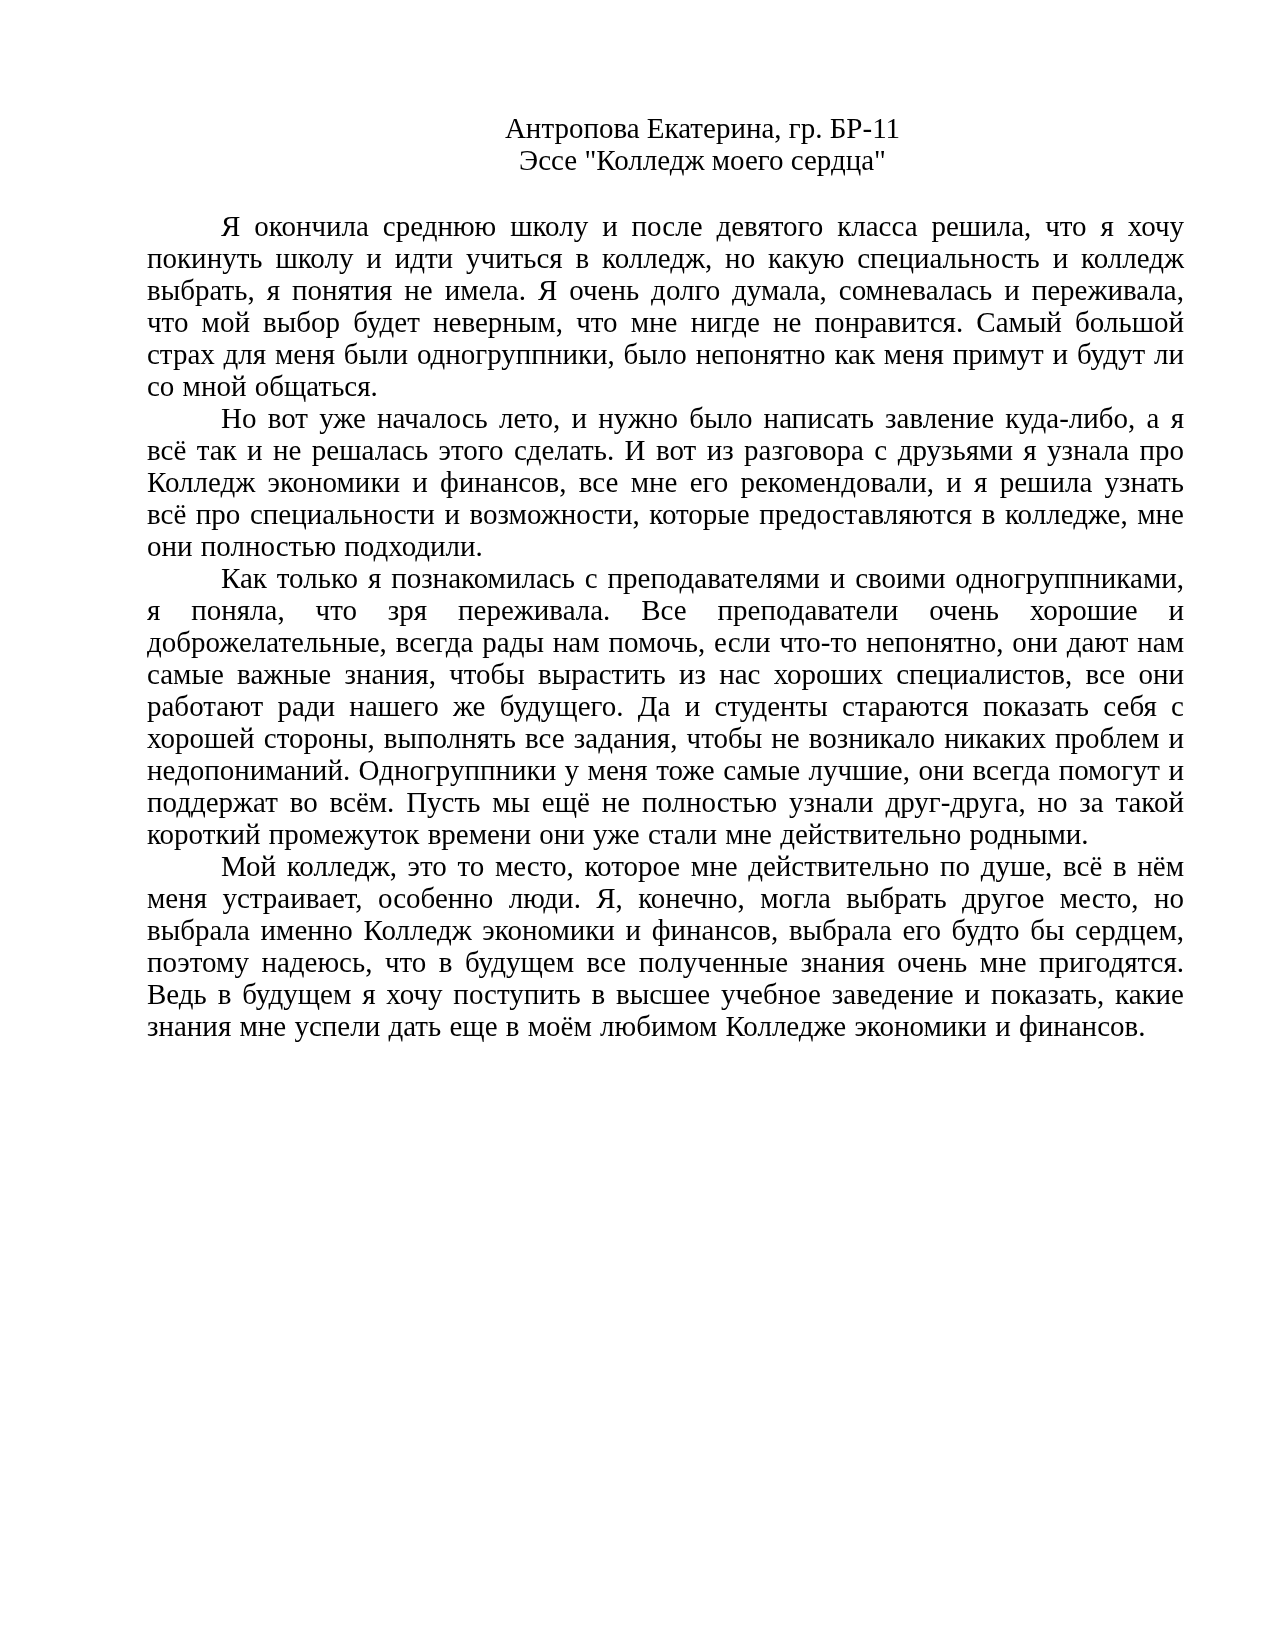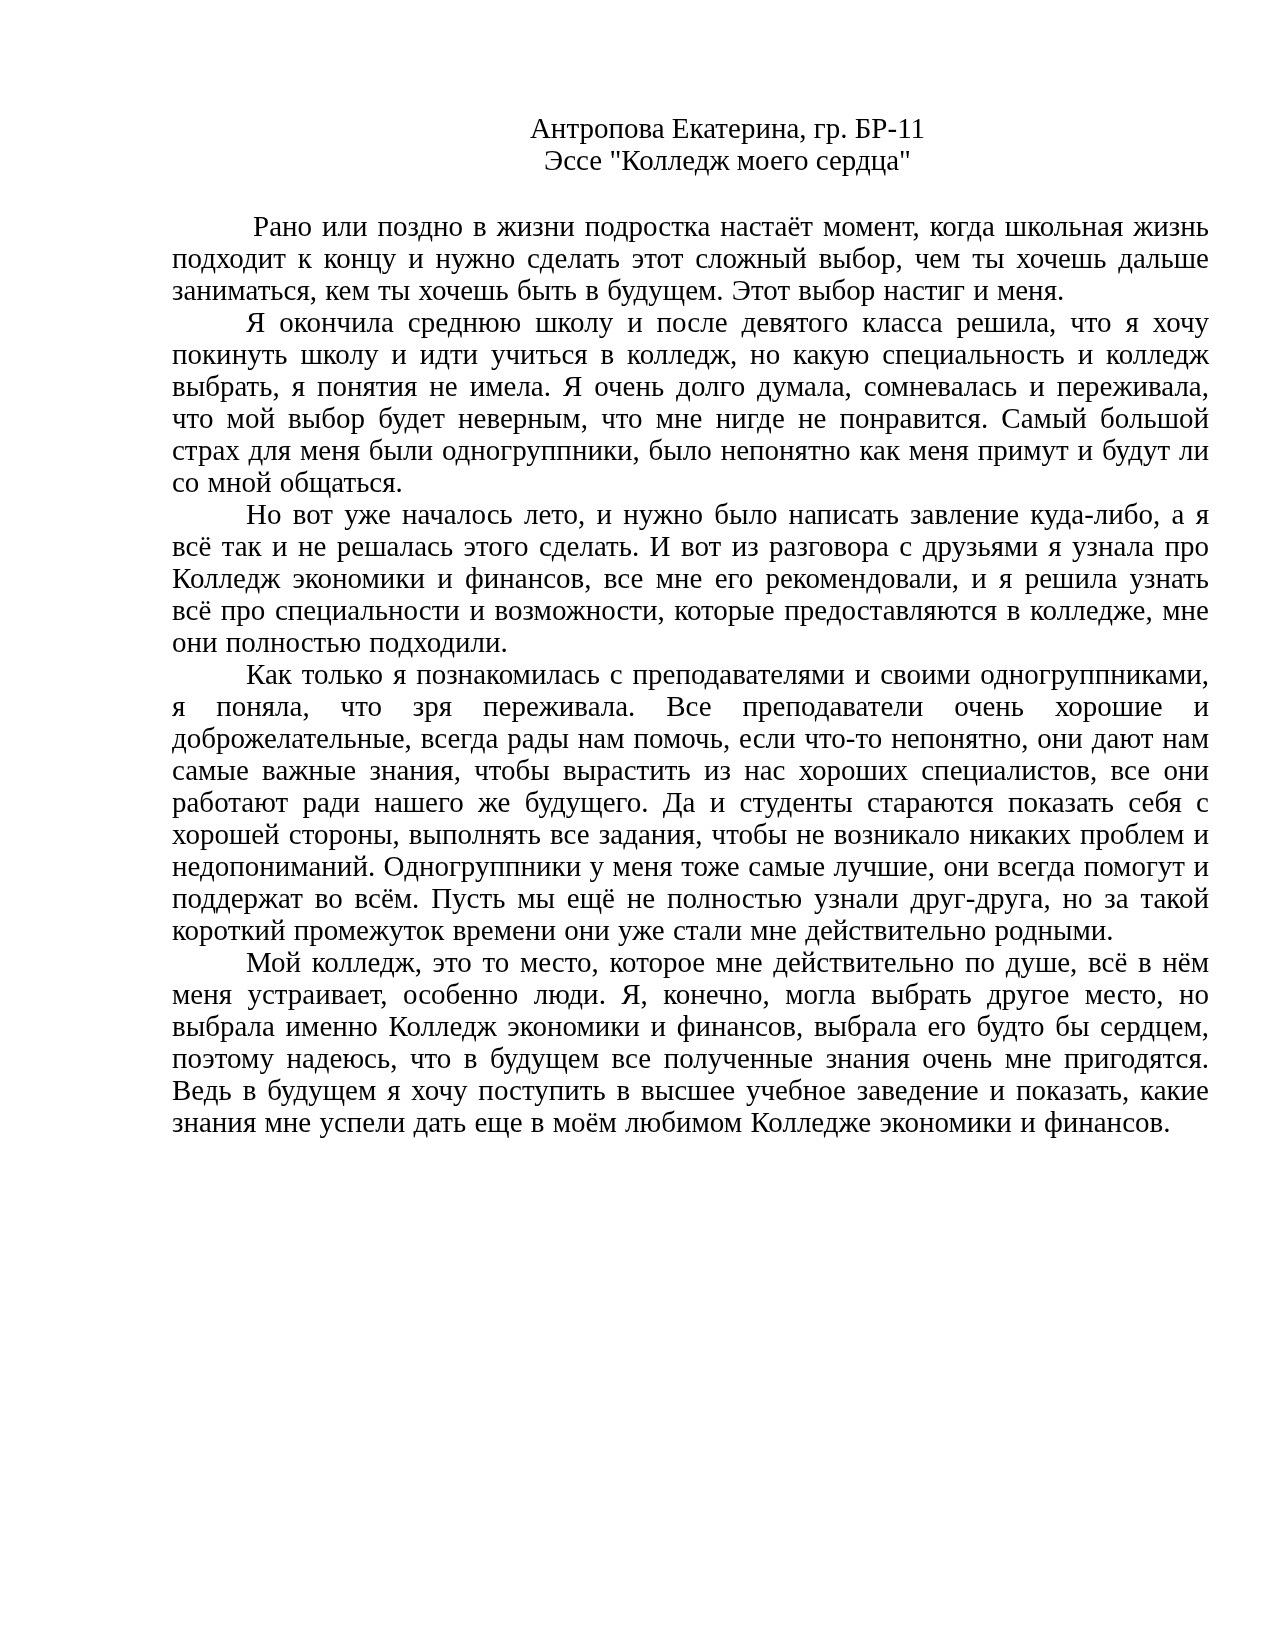--- a/index.html
+++ b/index.html
@@ -14,21 +14,20 @@
     background: #ffffff;
     color: #000000;
     font-family: "Liberation Serif", "DejaVu Serif", serif;
     overflow: hidden;
   }
   .content {
     position: absolute;
     left: 147px;
     top: 112px;
     width: 1037px;
-    margin-left: 25px;
   }
   .doc-header {
     text-align: center;
     
     padding-left: 74px;
   }
   .header-line {
     margin: 0;
     font-size: 29px;
     line-height: 32px;
@@ -55,21 +54,20 @@
 <div class="page">
   <div class="content">
 
     <div class="doc-header">
       <p class="header-line">Антропова Екатерина, гр. БР-11</p>
       <p class="header-line">Эссе "Колледж моего сердца"</p>
     </div>
 
     <div class="header-spacer"></div>
 
-    <p class="body-para p-first">Рано или поздно в жизни подростка настаёт момент, когда школьная жизнь подходит к концу и нужно сделать этот сложный выбор, чем ты хочешь дальше заниматься, кем ты хочешь быть в будущем. Этот выбор настиг и меня.</p>
 
     <p class="body-para">Я окончила среднюю школу и после девятого класса решила, что я хочу покинуть школу и идти учиться в колледж, но какую специальность и колледж выбрать, я понятия не имела. Я очень долго думала, сомневалась и переживала, что мой выбор будет неверным, что мне нигде не понравится. Самый большой страх для меня были одногруппники, было непонятно как меня примут и будут ли со мной общаться.</p>
 
     <p class="body-para">Но вот уже началось лето, и нужно было написать завление куда-либо, а я всё так и не решалась этого сделать. И вот из разговора с друзьями я узнала про Колледж экономики и финансов, все мне его рекомендовали, и я решила узнать всё про специальности и возможности, которые предоставляются в колледже, мне они полностью подходили.</p>
 
 
     <p class="body-para">Как только я познакомилась с преподавателями и своими одногруппниками, я поняла, что зря переживала. Все преподаватели очень хорошие и доброжелательные, всегда рады нам помочь, если что-то непонятно, они дают нам самые важные знания, чтобы вырастить из нас хороших специалистов, все они работают ради нашего же будущего. Да и студенты стараются показать себя с хорошей стороны, выполнять все задания, чтобы не возникало никаких проблем и недопониманий. Одногруппники у меня тоже самые лучшие, они всегда помогут и поддержат во всём. Пусть мы ещё не полностью узнали друг-друга, но за такой короткий промежуток времени они уже стали мне действительно родными.</p>
 
     <p class="body-para">Мой колледж, это то место, которое мне действительно по душе, всё в нём меня устраивает, особенно люди. Я, конечно, могла выбрать другое место, но выбрала именно Колледж экономики и финансов, выбрала его будто бы сердцем, поэтому надеюсь, что в будущем все полученные знания очень мне пригодятся. Ведь в будущем я хочу поступить в высшее учебное заведение и показать, какие знания мне успели дать еще в моём любимом Колледже экономики и финансов.</p>
 

